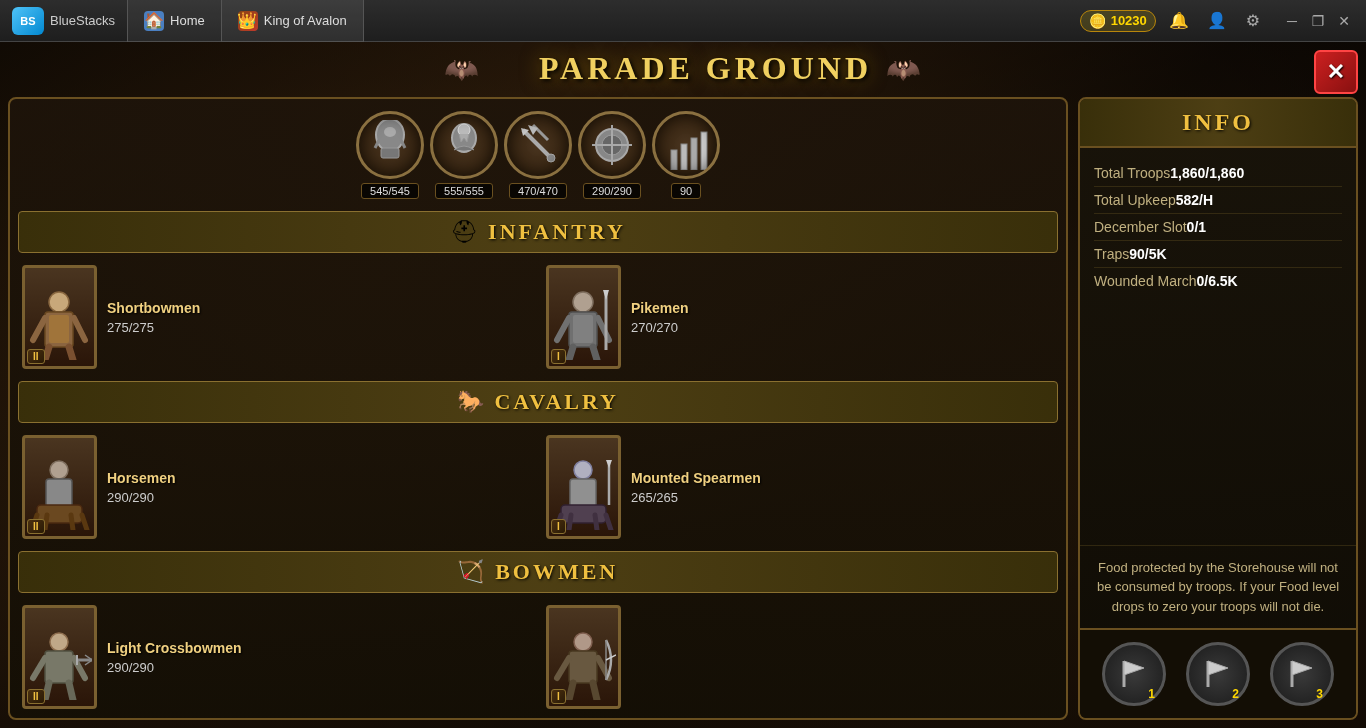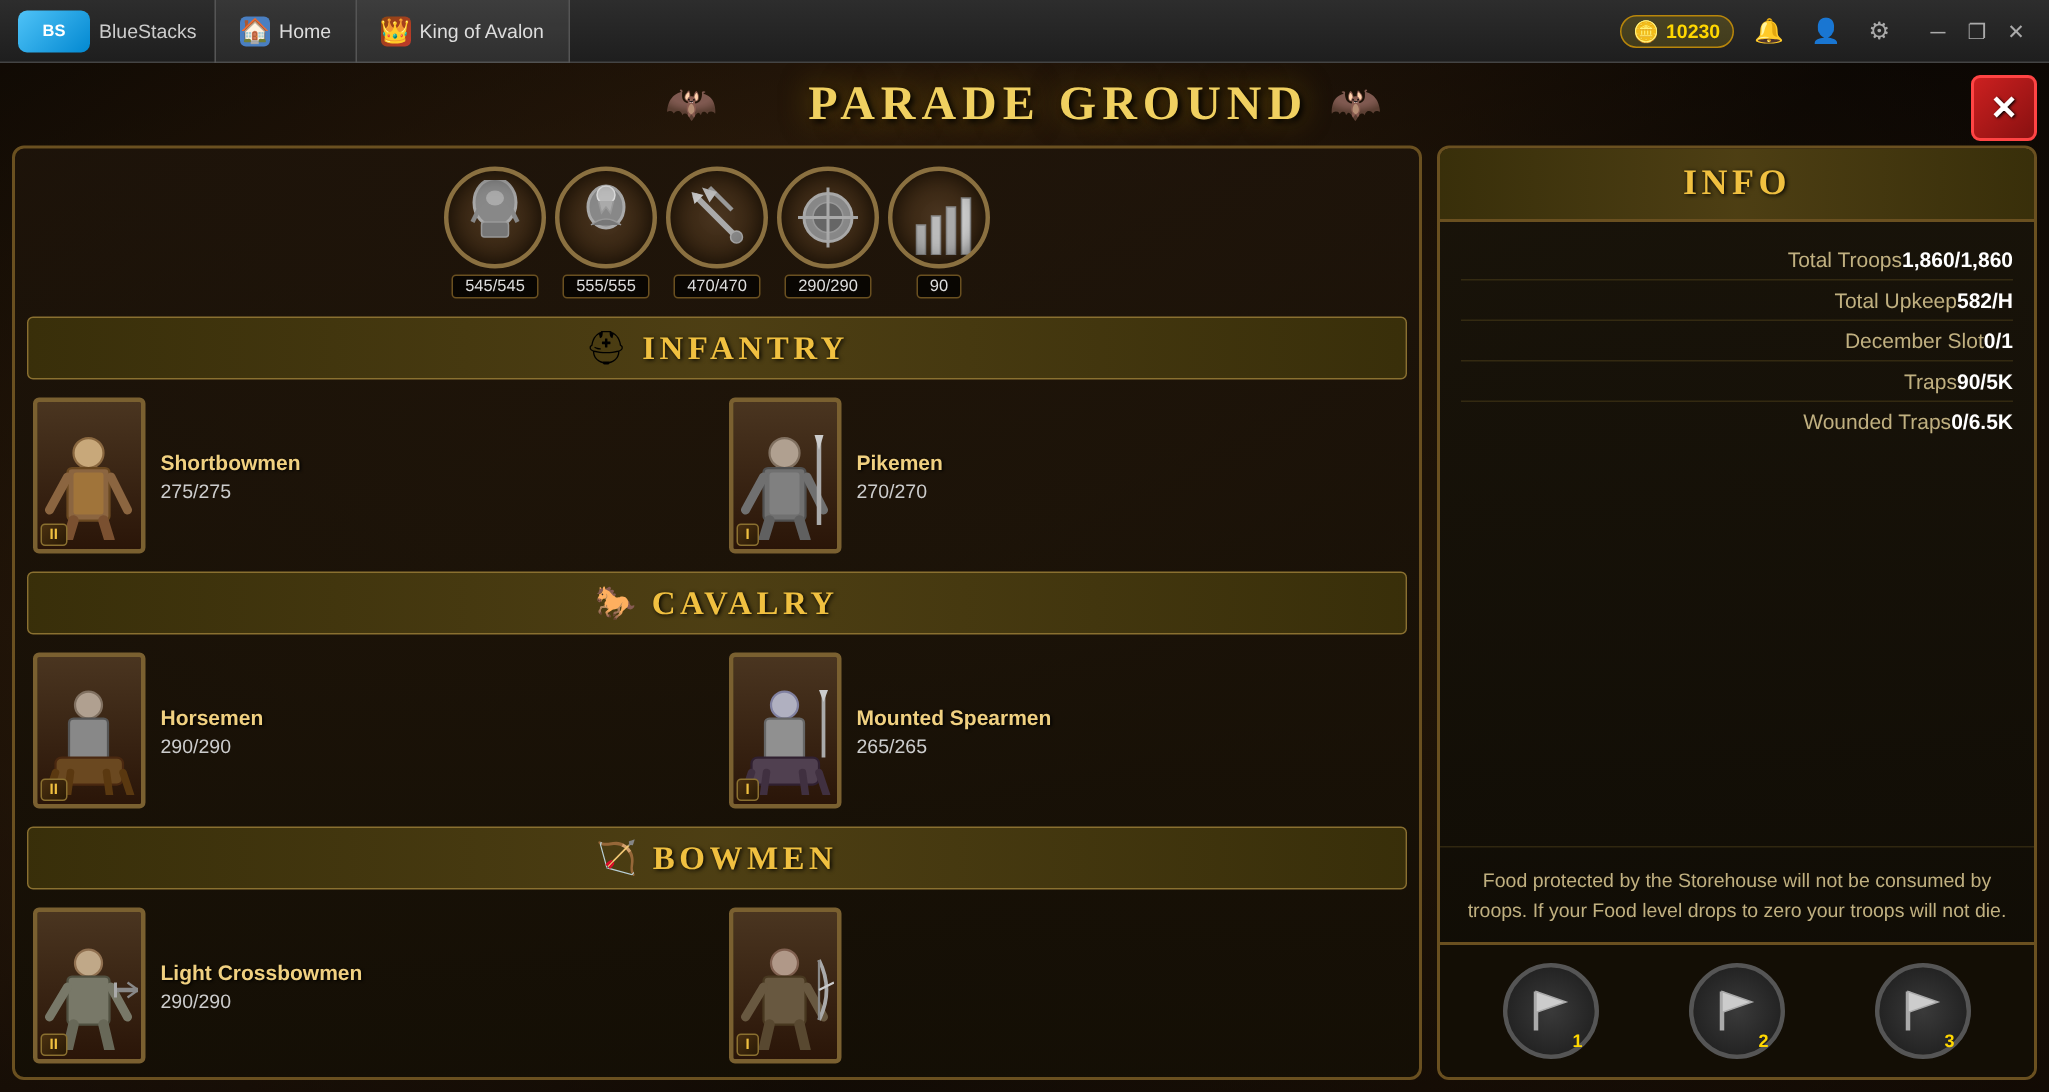--- a/index.html
+++ b/index.html
@@ -20,21 +20,21 @@
       border-bottom: 1px solid #444;
       position: relative;
     }
     .taskbar-logo {
       display: flex;
       align-items: center;
       padding: 0 12px;
       gap: 6px;
     }
     .bluestacks-logo {
-      width: 48px; height: 28px;
+      width: 32px; height: 28px;
       background: linear-gradient(135deg, #4fc3f7, #0288d1);
       border-radius: 6px;
       display: flex; align-items: center; justify-content: center;
       font-weight: bold; color: white; font-size: 11px;
     }
     .taskbar-brand {
       color: #ccc; font-size: 13px; font-weight: normal;
     }
     .taskbar-tab {
       display: flex; align-items: center; gap: 6px;
@@ -229,21 +229,21 @@
       color: #f0d080; font-size: 14px; font-weight: bold;
       text-shadow: 1px 1px 2px #000;
       margin-bottom: 4px;
     }
     .troop-numbers {
       color: #ccc; font-size: 13px;
     }
 
     
     .right-panel {
-      width: 400px;
+      width: 280px;
       background: linear-gradient(to bottom, rgba(25,20,10,0.9), rgba(15,12,5,0.95));
       border: 2px solid #6a5020;
       border-radius: 8px;
       display: flex; flex-direction: column;
       overflow: hidden;
     }
 
     .info-header {
       background: linear-gradient(to right, rgba(60,50,10,0.9), rgba(80,65,20,0.95), rgba(60,50,10,0.9));
       padding: 10px;
@@ -255,21 +255,21 @@
       color: #f0c040; letter-spacing: 3px;
       font-family: 'Georgia', serif;
       text-shadow: 1px 1px 3px #000;
     }
 
     .info-stats {
       padding: 12px 14px;
       flex: 1;
     }
     .stat-row {
-      display: flex; justify-content: flex-end; align-items: center;
+      display: flex; justify-content: flex-start; align-items: center;
       padding: 5px 0;
       border-bottom: 1px solid rgba(120,100,40,0.3);
     }
     .stat-row:last-child { border-bottom: none; }
     .stat-label { color: #c0b080; font-size: 14px; }
     .stat-value { color: white; font-size: 14px; font-weight: bold; }
 
     .info-note {
       padding: 12px 14px;
       color: #c0b080; font-size: 13px; line-height: 1.5;
@@ -575,21 +575,21 @@
         </div>
         <div class="stat-row">
           <span class="stat-label">December Slot</span>
           <span class="stat-value">0/1</span>
         </div>
         <div class="stat-row">
           <span class="stat-label">Traps</span>
           <span class="stat-value">90/5K</span>
         </div>
         <div class="stat-row">
-          <span class="stat-label">Wounded Traps</span>
+          <span class="stat-label">Wounded March</span>
           <span class="stat-value">0/6.5K</span>
         </div>
       </div>
       <div class="info-note">Food protected by the Storehouse will not be consumed by troops. If your Food level drops to zero your troops will not die.</div>
       <div class="flags-row">
         <div class="flag-btn">
           <div class="flag-circle">
             <svg width="36" height="36" viewBox="0 0 36 36">
               <line x1="8" y1="5" x2="8" y2="31" stroke="#aaa" stroke-width="3"></line>
               <polygon points="8,5 28,12 8,19" fill="#ccc" stroke="#aaa" stroke-width="1"></polygon>

